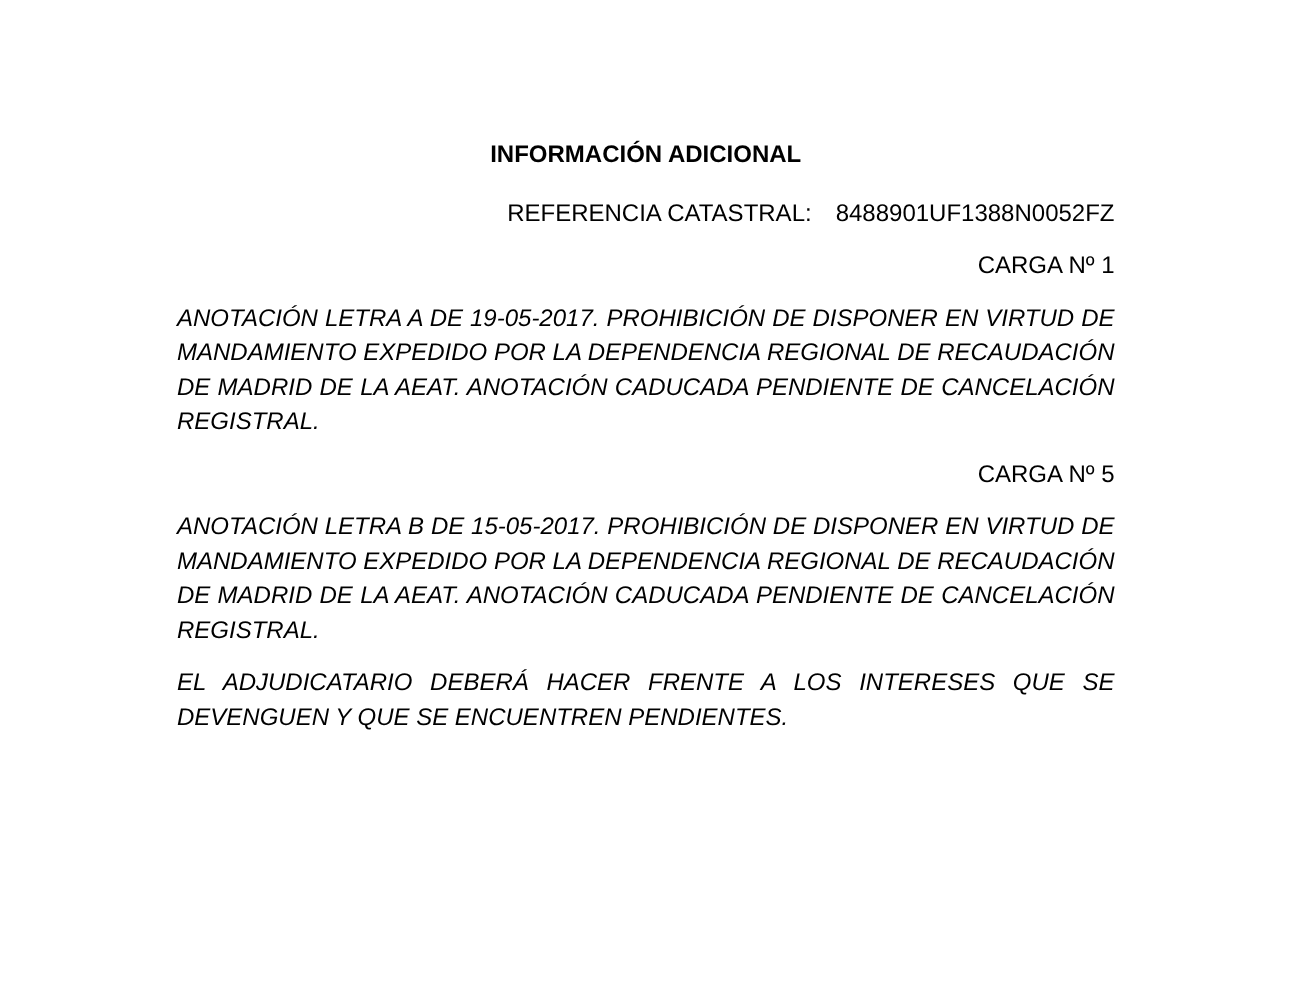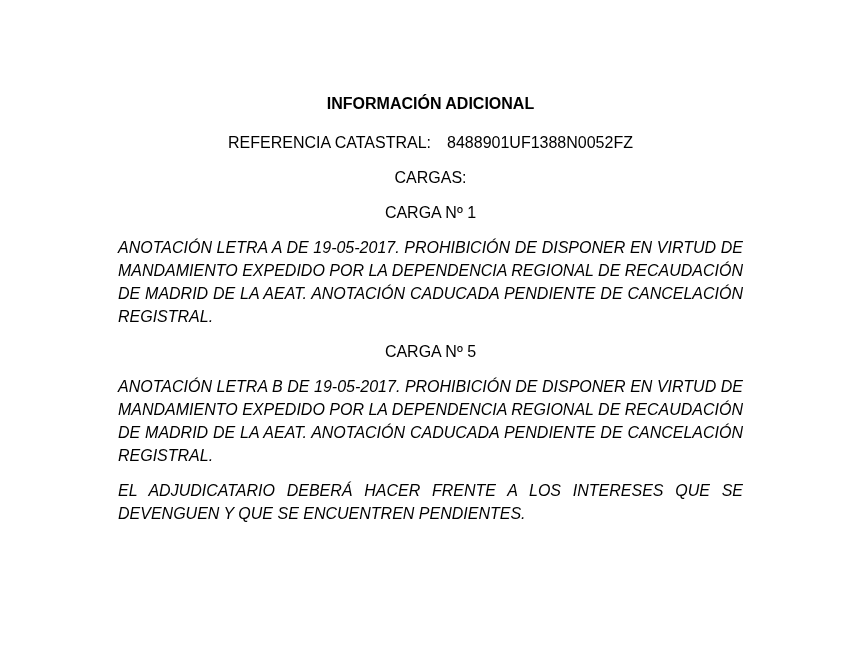--- a/index.html
+++ b/index.html
@@ -31,43 +31,42 @@
     text-align: center;
     line-height: 23px;
   }
   p.doc-par {
     margin: 0 0 12px 0;
     text-align: justify;
     font-style: italic;
   }
   p.doc-par-nojustify {
     margin: 0 0 12px 0;
-    text-align: center;
+    text-align: right;
   }
   .ref-value {
     margin-left: 16px;
   }
 </style>
 </head>
 <body>
 
 <div class="page">
   <div class="content">
 
     <h1 class="doc-title">INFORMACIÓN ADICIONAL</h1>
 
     <p class="doc-par-nojustify"><span>REFERENCIA CATASTRAL:</span><span class="ref-value">8488901UF1388N0052FZ</span></p>
 
-    <p class="doc-par-nojustify">CARGAS:</p>
 
 
     <p class="doc-par-nojustify">CARGA Nº 1</p>
 
     <p class="doc-par">ANOTACIÓN LETRA A DE 19-05-2017. PROHIBICIÓN DE DISPONER EN VIRTUD DE MANDAMIENTO EXPEDIDO POR LA DEPENDENCIA REGIONAL DE RECAUDACIÓN DE MADRID DE LA AEAT. ANOTACIÓN CADUCADA PENDIENTE DE CANCELACIÓN REGISTRAL.</p>
 
     <p class="doc-par-nojustify">CARGA Nº 5</p>
 
-    <p class="doc-par">ANOTACIÓN LETRA B DE 19-05-2017. PROHIBICIÓN DE DISPONER EN VIRTUD DE MANDAMIENTO EXPEDIDO POR LA DEPENDENCIA REGIONAL DE RECAUDACIÓN DE MADRID DE LA AEAT. ANOTACIÓN CADUCADA PENDIENTE DE CANCELACIÓN REGISTRAL.</p>
+    <p class="doc-par">ANOTACIÓN LETRA B DE 15-05-2017. PROHIBICIÓN DE DISPONER EN VIRTUD DE MANDAMIENTO EXPEDIDO POR LA DEPENDENCIA REGIONAL DE RECAUDACIÓN DE MADRID DE LA AEAT. ANOTACIÓN CADUCADA PENDIENTE DE CANCELACIÓN REGISTRAL.</p>
 
     <p class="doc-par">EL ADJUDICATARIO DEBERÁ HACER FRENTE A LOS INTERESES QUE SE DEVENGUEN Y QUE SE ENCUENTREN PENDIENTES.</p>
 
   </div>
 </div>
 
 </body></html>

